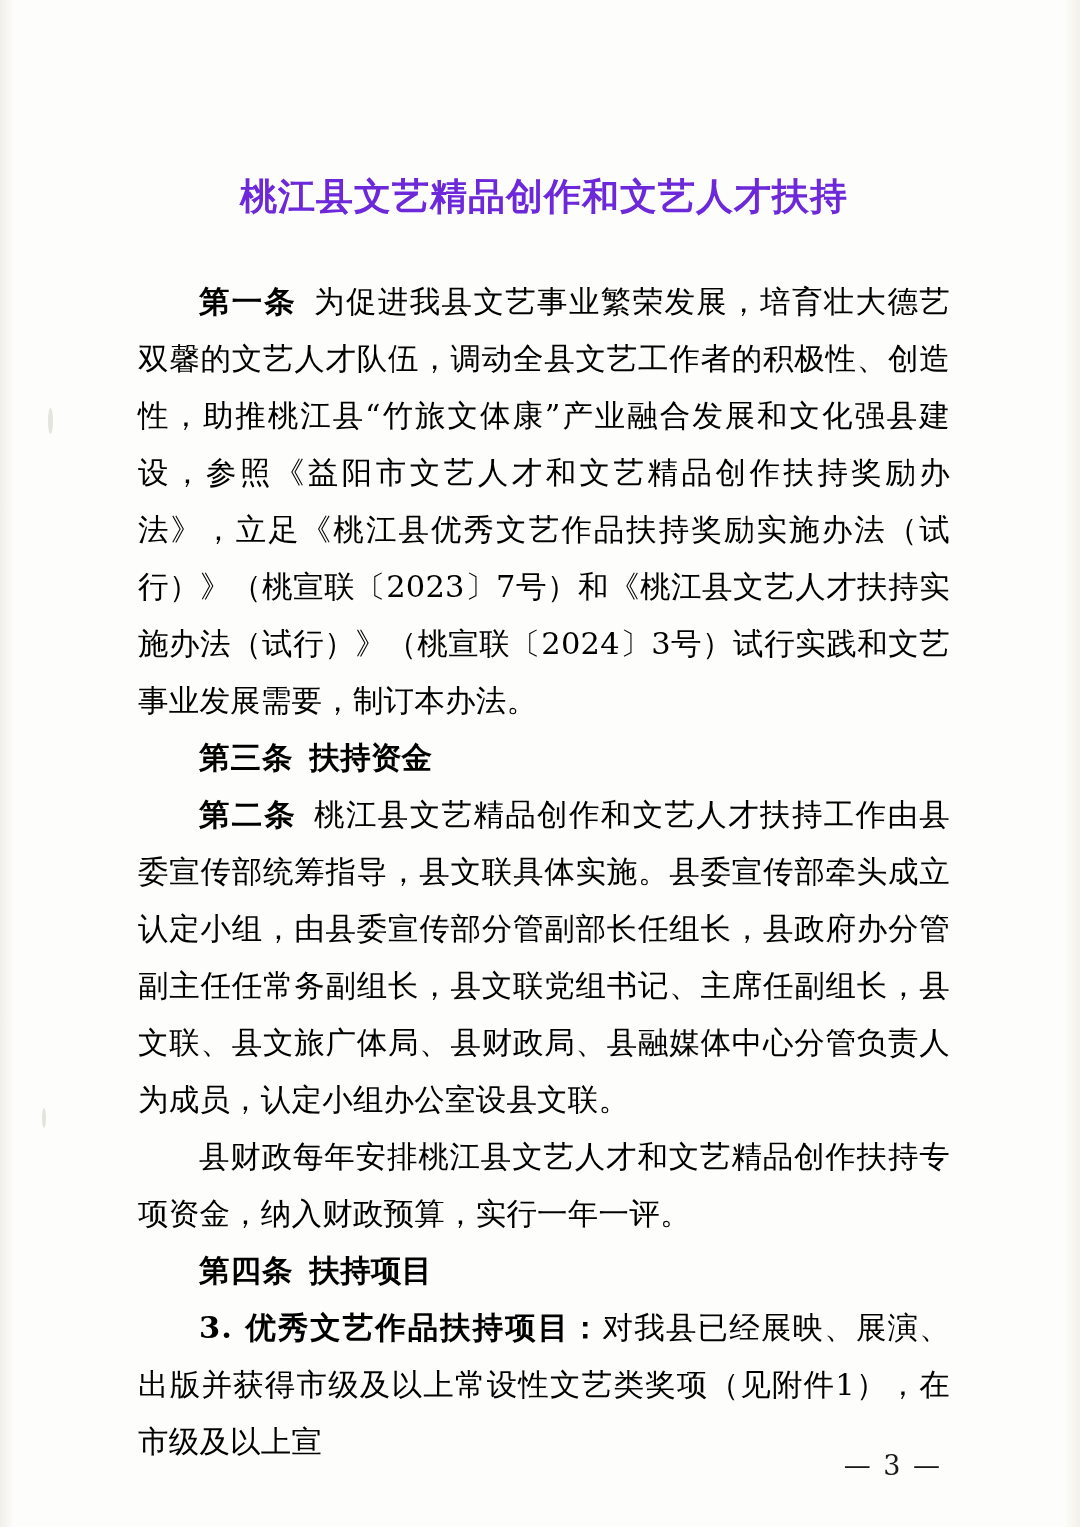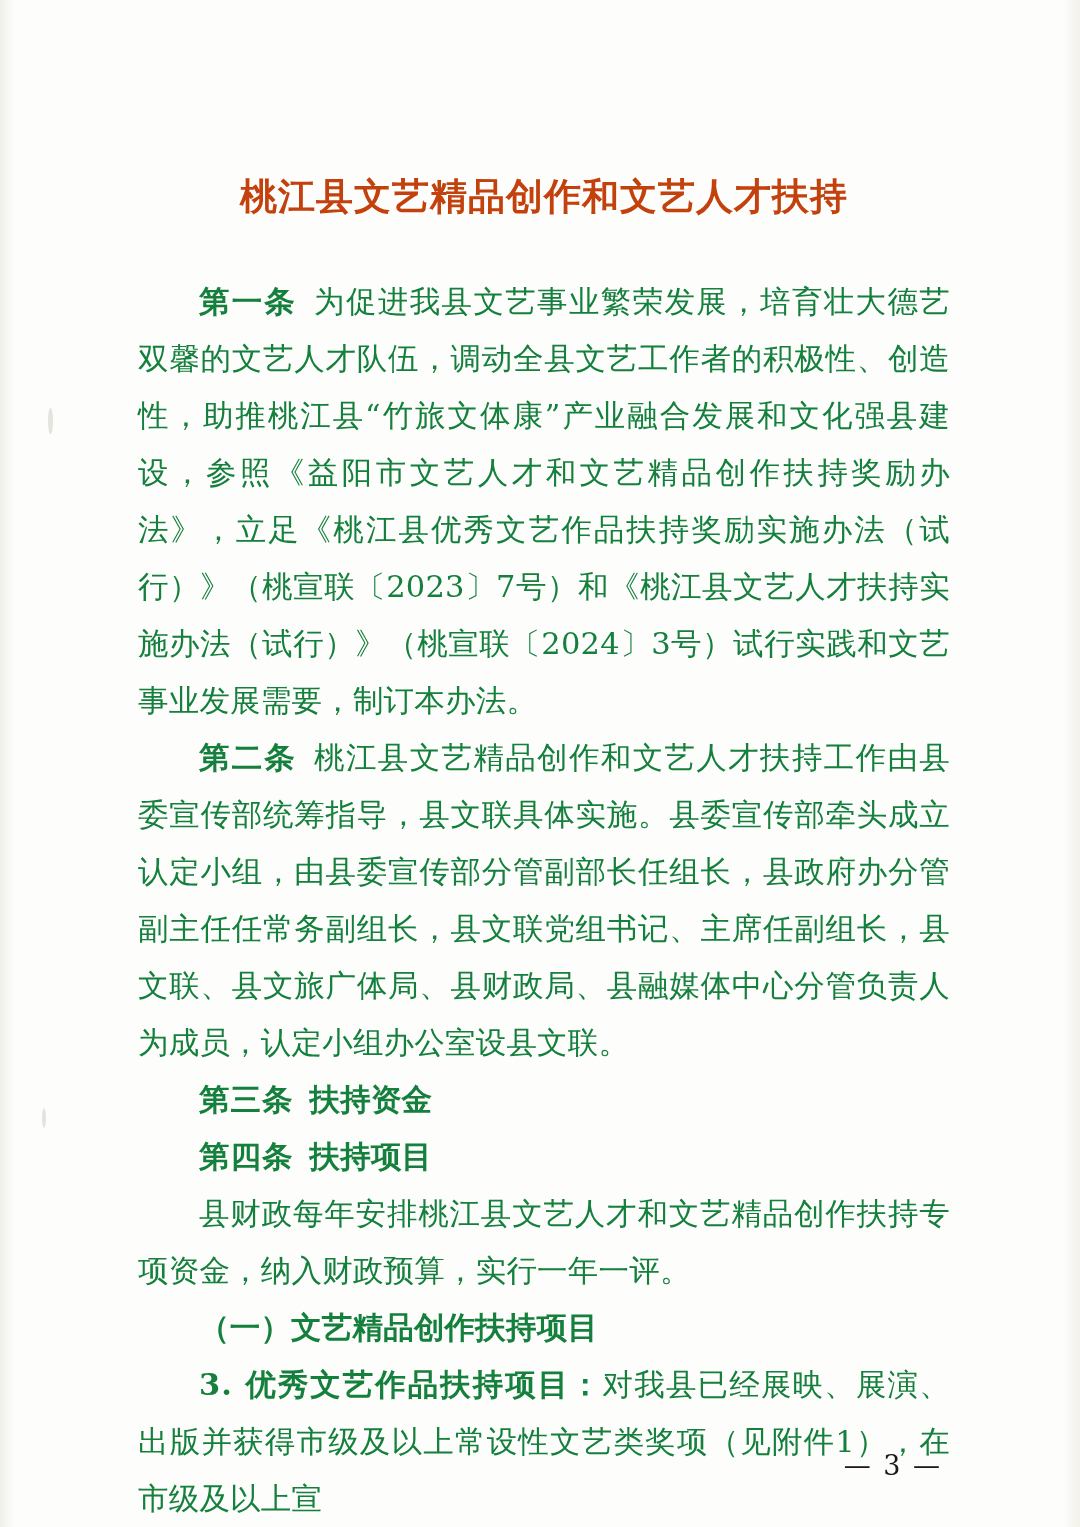--- a/index.html
+++ b/index.html
@@ -49,38 +49,38 @@
     top: 0;
     width: 812px;
   }
   .doc-title {
     margin-top: 168px;
     text-align: center;
     font-weight: bold;
     font-size: 37px;
     line-height: 1.55;
     letter-spacing: 1px;
-    color: #c2410c;
+    color: #6d28d9;
   }
   .doc-title .line2 {
     letter-spacing: 14px;
     padding-left: 14px;
     display: block;
   }
   .body-block {
     margin-top: 48px;
   }
   p.para {
     margin: 0;
     font-size: 30.5px;
     line-height: 57px;
     text-align: justify;
     text-justify: inter-ideograph;
     text-indent: 2em;
-    color: #15803d;
+    color: #000000;
     letter-spacing: 0.2px;
   }
   .lead {
     font-weight: bold;
     letter-spacing: 1px;
   }
   .lead-gap {
     display: inline-block;
     width: 16px;
   }
@@ -108,29 +108,28 @@
   <div class="content">
 
     <div class="doc-title">
       <span>桃江县文艺精品创作和文艺人才扶持</span>
     </div>
 
     <div class="body-block">
 
       <p class="para"><span class="lead">第一条</span><span class="lead-gap"></span><span>为促进我县文艺事业繁荣发展，培育壮大德艺双馨的文艺人才队伍，调动全县文艺工作者的积极性、创造性，助推桃江县“竹旅文体康”产业融合发展和文化强县建设，参照《益阳市文艺人才和文艺精品创作扶持奖励办法》，立足《桃江县优秀文艺作品扶持奖励实施办法（试行）》（桃宣联〔2023〕7号）和《桃江县文艺人才扶持实施办法（试行）》（桃宣联〔2024〕3号）试行实践和文艺事业发展需要，制订本办法。</span></p>
 
+      <p class="para heading-line"><span class="lead">第三条</span><span class="lead-gap"></span><span>扶持资金</span></p>
+
       <p class="para"><span class="lead">第二条</span><span class="lead-gap"></span><span>桃江县文艺精品创作和文艺人才扶持工作由县委宣传部统筹指导，县文联具体实施。县委宣传部牵头成立认定小组，由县委宣传部分管副部长任组长，县政府办分管副主任任常务副组长，县文联党组书记、主席任副组长，县文联、县文旅广体局、县财政局、县融媒体中心分管负责人为成员，认定小组办公室设县文联。</span></p>
 
-      <p class="para heading-line"><span class="lead">第三条</span><span class="lead-gap"></span><span>扶持资金</span></p>
+      <p class="para"><span>县财政每年安排桃江县文艺人才和文艺精品创作扶持专项资金，纳入财政预算，实行一年一评。</span></p>
 
       <p class="para heading-line"><span class="lead">第四条</span><span class="lead-gap"></span><span>扶持项目</span></p>
 
-      <p class="para"><span>县财政每年安排桃江县文艺人才和文艺精品创作扶持专项资金，纳入财政预算，实行一年一评。</span></p>
-
-      <p class="para heading-line"><span>（一）文艺精品创作扶持项目</span></p>
 
       <p class="para"><span class="lead">3. 优秀文艺作品扶持项目：</span><span>对我县已经展映、展演、出版并获得市级及以上常设性文艺类奖项（见附件1），在市级及以上宣</span></p>
 
     </div>
   </div>
 
   <div class="footer">— 3 —</div>
 </div>
 
 </body></html>

